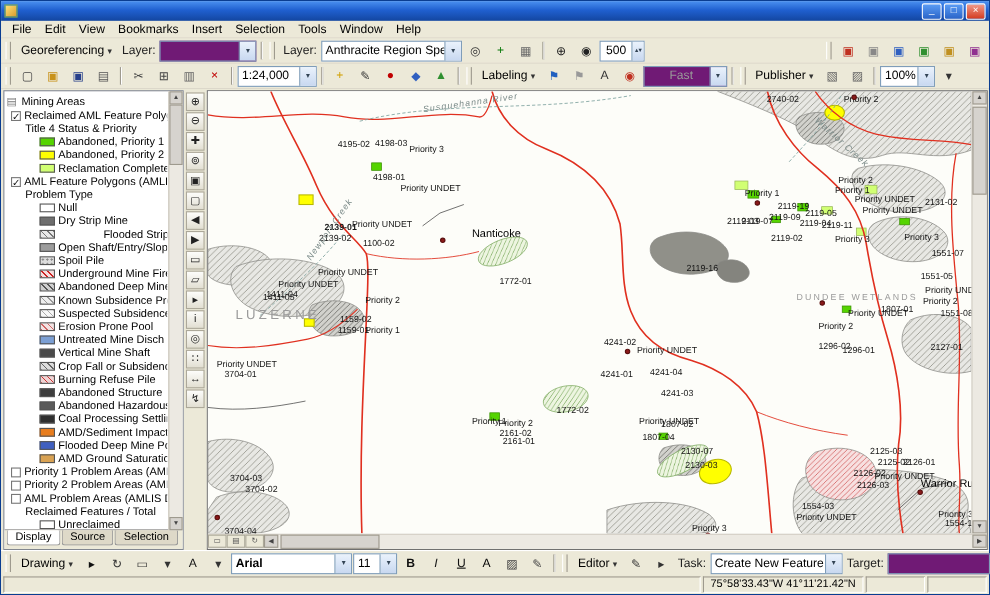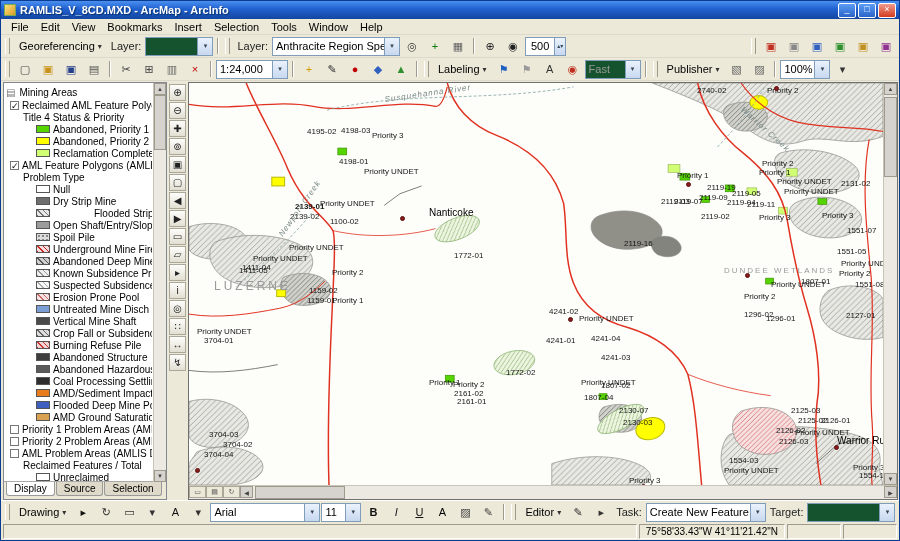--- a/index.html
+++ b/index.html
@@ -23,21 +23,21 @@
   .tgrip{width:3px;height:16px;border-left:1px solid #fff;border-right:1px solid #9e9a8e;margin:0 3px 0 2px;flex:none;}
   .tsep{width:1px;height:16px;background:#9e9a8e;border-right:1px solid #fff;margin:0 3px;flex:none;}
   .tgap{flex:1;}
   .tbtn{width:20px;height:18px;flex:none;display:flex;align-items:center;justify-content:center;font-size:11px;border:1px solid transparent;}
   .tlabel{padding:0 3px;color:#222;flex:none;}
   .dd{display:flex;align-items:center;gap:3px;padding:1px 5px;flex:none;}
   .dd .caret{font-size:8px;color:#333;}
   .combo{height:17px;background:#fff;border:1px solid #7f9db9;display:flex;align-items:center;flex:none;box-sizing:content-box;}
   .combo-val{padding:0 3px;flex:1;overflow:hidden;white-space:nowrap;font-size:11px;}
   .combo-btn{width:14px;align-self:stretch;background:linear-gradient(#eaf2fc,#c8d8f0);border-left:1px solid #7f9db9;display:flex;align-items:center;justify-content:center;font-size:7px;color:#345;}
-  .combo.dis{background:#14532d;}
+  .combo.dis{background:#701a75;padding-left:20px;}
   .combo.dis .combo-val{color:#999;}
   .spin{display:flex;align-items:center;border:1px solid #7f9db9;background:#fff;height:17px;flex:none;}
   .spin-val{padding:0 5px;}
   .spin-btns{display:flex;flex-direction:column;justify-content:center;background:linear-gradient(#eaf2fc,#c8d8f0);border-left:1px solid #7f9db9;font-size:6px;line-height:6px;padding:0 2px;align-self:stretch;color:#345;}
 
   
   .content{flex:1;display:flex;min-height:0;background:#ece9d8;padding:1px 1px 0 2px;gap:1px;}
 
   
   .toc{width:164px;flex:none;background:#fff;border:1px solid #828790;display:flex;flex-direction:column;position:relative;box-sizing:border-box;}
@@ -87,21 +87,20 @@
   .scell.f1{flex:1;}
   .scell.small{width:40px;flex:none;}
 </style>
 </head>
 <body>
 
 <div class="app">
 
   <div class="titlebar">
     <span class="app-icon"></span>
-    <span class="title-text">RAMLIS_V_8CD.MXD - ArcMap - ArcInfo</span>
     <span class="win-btns">
       <span class="wbtn">_</span>
       <span class="wbtn">□</span>
       <span class="wbtn close">×</span>
     </span>
   </div>
 
   <div class="menubar" id="menubar">
       <span class="menu-item">File</span>
       <span class="menu-item">Edit</span>
@@ -591,21 +590,21 @@
               <div class="ml" style="left: 434px; top: 335px;">2130-03</div>
               <div class="ml" style="left: 602px; top: 323px;">2125-03</div>
               <div class="ml" style="left: 609px; top: 333px;">2125-02</div>
               <div class="ml" style="left: 632px; top: 333px;">2126-01</div>
               <div class="ml" style="left: 587px; top: 343px;">2126-02</div>
               <div class="ml" style="left: 606px; top: 345px;">Priority UNDET</div>
               <div class="ml" style="left: 590px; top: 354px;">2126-03</div>
               <div class="ml town" style="left: 648px; top: 352px;">Warrior Run</div>
               <div class="ml" style="left: 20px; top: 347px;">3704-03</div>
               <div class="ml" style="left: 34px; top: 357px;">3704-02</div>
-              <div class="ml" style="left: 15px; top: 367px;">3704-04</div>
+              <div class="ml" style="left: 15px; top: 395px;">3704-04</div>
               <div class="ml" style="left: 540px; top: 373px;">1554-03</div>
               <div class="ml" style="left: 535px; top: 383px;">Priority UNDET</div>
               <div class="ml" style="left: 664px; top: 380px;">Priority 3</div>
               <div class="ml" style="left: 670px; top: 388px;">1554-13</div>
               <div class="ml" style="left: 440px; top: 393px;">Priority 3</div>
               <div class="mmark" style="left: 211px; top: 133px;"></div>
               <div class="mmark" style="left: 645px; top: 362px;"></div>
               <div class="mmark" style="left: 379px; top: 234px;"></div>
               <div class="mmark" style="left: 6px; top: 385px;"></div>
               <div class="mmark" style="left: 497px; top: 99px;"></div>
@@ -657,21 +656,21 @@
       </div>
       <div class="tbtn">
         <span style="color: rgb(51, 51, 51);">▾</span>
       </div>
       <div class="tbtn">
         <span style="color: rgb(17, 17, 17);">A</span>
       </div>
       <div class="tbtn">
         <span style="color: rgb(51, 51, 51);">▾</span>
       </div>
-      <div class="combo" style="width: 108px;">
+      <div class="combo" style="width: 108px; font-weight: bold;">
         <span class="combo-val">Arial</span>
         <span class="combo-btn">▾</span>
       </div>
       <div class="combo" style="width: 38px;">
         <span class="combo-val">11</span>
         <span class="combo-btn">▾</span>
       </div>
       <div class="tbtn">
         <span style="color: rgb(17, 17, 17); font-weight: bold;">B</span>
       </div>

